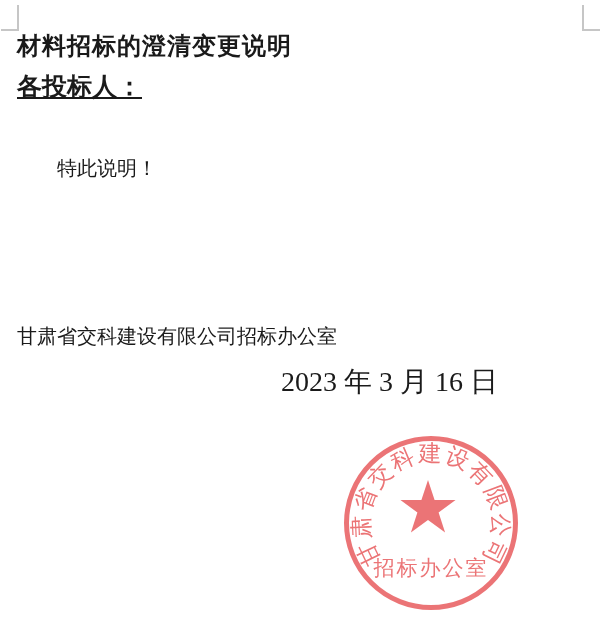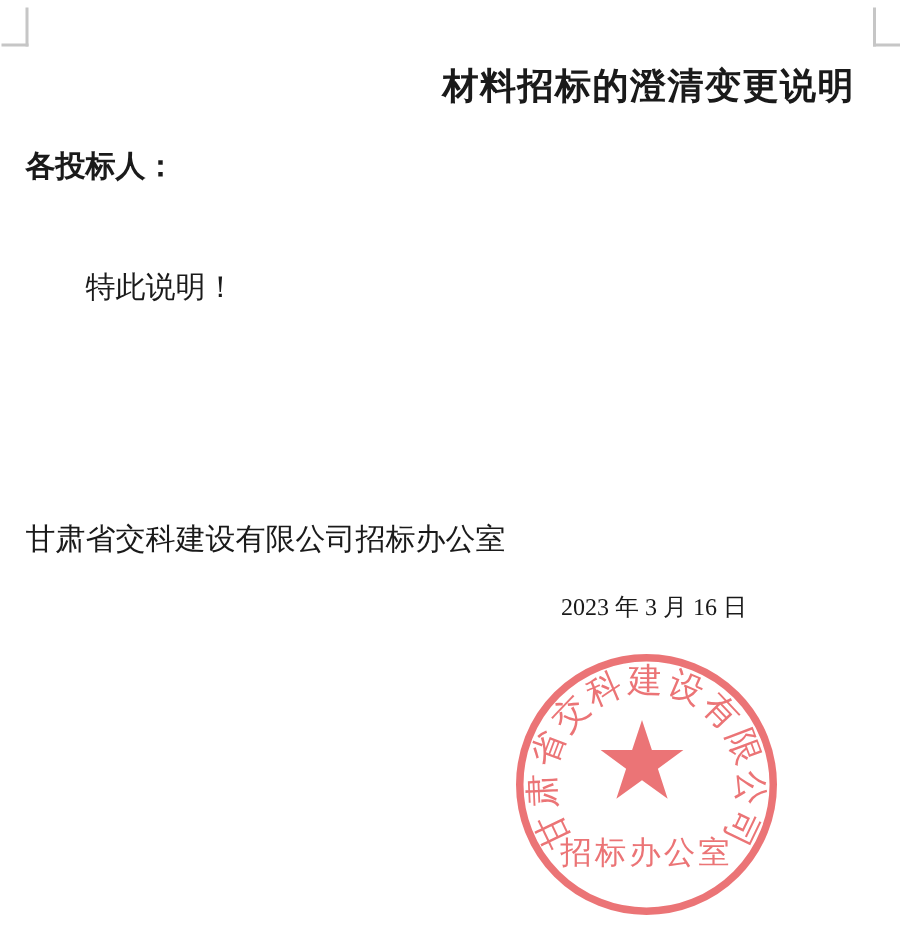--- a/index.html
+++ b/index.html
@@ -15,43 +15,43 @@
   
   .crop-mark { position: absolute; width: 16px; height: 24px; top: 5px; }
   .crop-tl { left: 1px;   border-right: 2px solid #c6c6c6; border-bottom: 2px solid #c6c6c6; }
   .crop-tr { left: 582px; border-left: 2px solid #c6c6c6; border-bottom: 2px solid #c6c6c6; }
 
   .content {
     position: absolute; left: 17px; top: 26px; width: 565px;
     z-index: 2;
   }
   .doc-title {
-    margin: 12px; text-align: right;
+    margin: 0; text-align: left;
     font-size: 24px; font-weight: 700; line-height: 40px;
     letter-spacing: 1px;
   }
   .salutation {
-    margin: 0; font-size: 20px; font-weight: 700; line-height: 42px;
+    margin: 0; font-size: 25px; font-weight: 700; line-height: 42px; text-decoration: underline;
   }
   .body-par {
     margin: 0; font-size: 20px; line-height: 42.5px;
     text-align: justify; text-justify: inter-character;
     text-indent: 2em;
   }
   .body-par b { font-weight: 700; }
   .closing {
     margin: 39px 0 0 0; font-size: 20px; font-weight: 400;
     line-height: 42.5px; text-indent: 2em;
   }
   .sig-org {
     margin: 125px 0 0 0; font-size: 20px; line-height: 42.5px;
     text-align: left;
   }
   .sig-date {
-    margin: 4px 84px 0 0; font-size: 16px; line-height: 42.5px;
+    margin: 4px 84px 0 0; font-size: 28px; line-height: 42.5px;
     text-align: right;
   }
 
   .seal {
     position: absolute; left: 336px; top: 427px;
     width: 190px; height: 190px; z-index: 1;
     opacity: 0.92;
   }
   .seal text { font-family: "Liberation Serif", "DejaVu Serif", serif; }
 </style>

